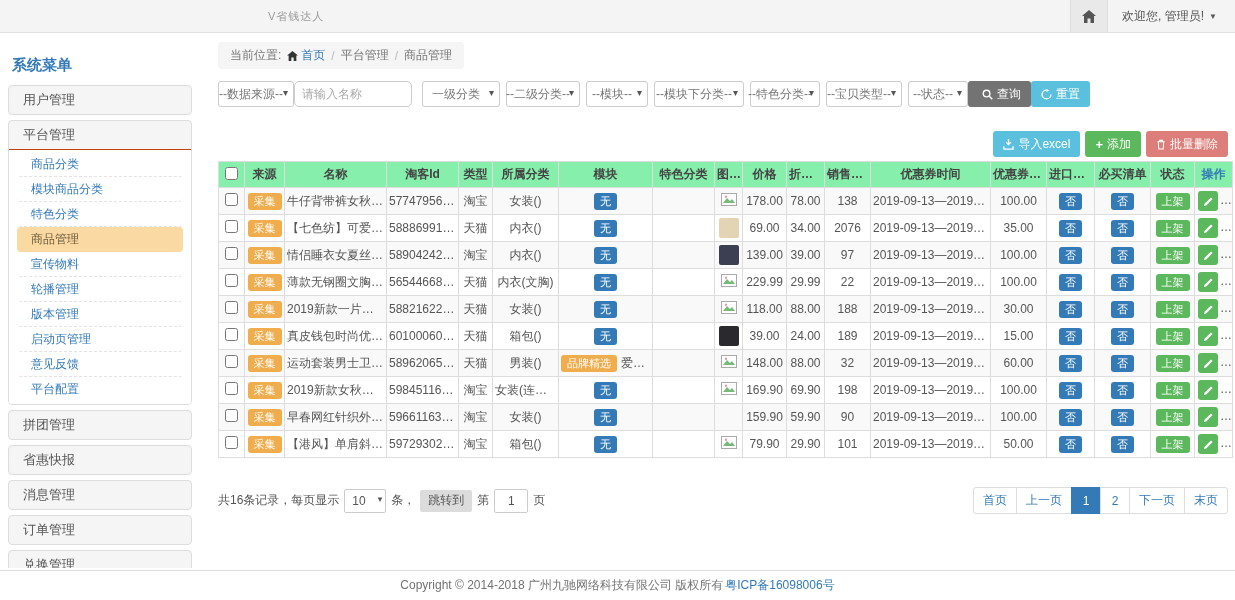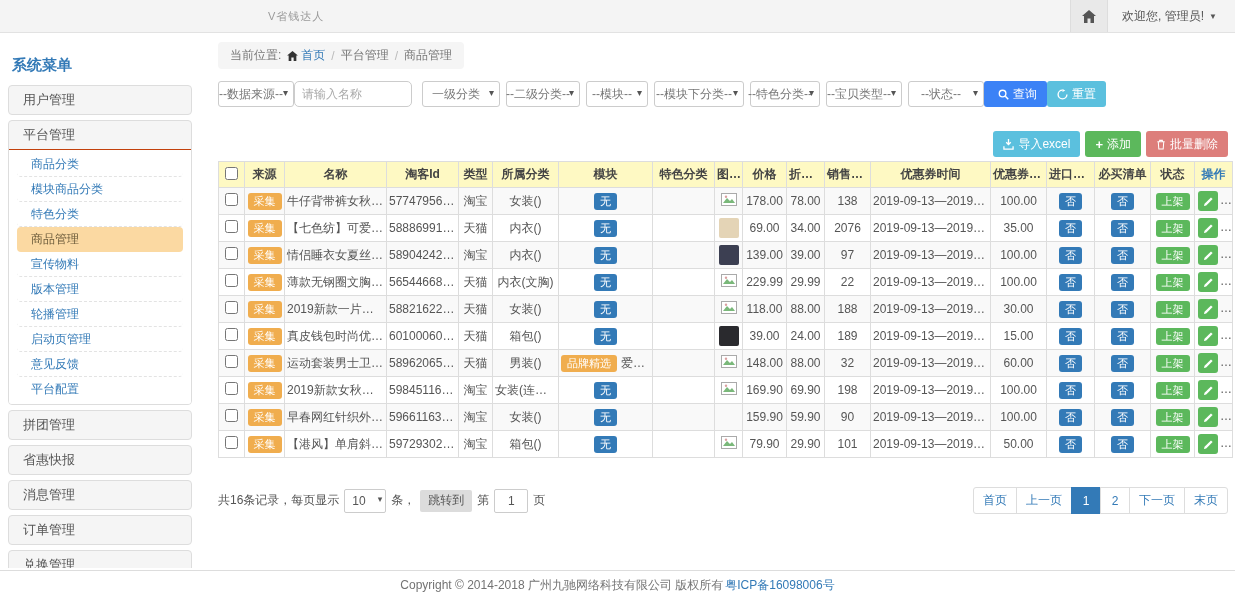--- a/index.html
+++ b/index.html
@@ -39,33 +39,33 @@
   .filters { display:flex; align-items:center; margin-top:12px; gap:0; }
   .sel { position:relative; height:26px; border:1px solid #ccc; border-radius:3px; background:#fff;
     font-size:12px; color:#777; display:flex; align-items:center; justify-content:center; padding:0 16px 0 6px; cursor:pointer; white-space:nowrap; }
   .sel:after { content:"▾"; position:absolute; right:5px; top:5px; font-size:10px; color:#555; }
   .txt-input { height:26px; width:118px; border:1px solid #ccc; border-radius:5px; font-size:12px; padding:0 7px; color:#555;
     font-family:"Liberation Sans","DejaVu Sans",sans-serif; }
   .txt-input::placeholder { color:#aaa; }
   .gap-left { margin-left:10px; }
   .btn { border:none; border-radius:3px; color:#fff; font-size:12px; height:26px; padding:0 10px;
     display:inline-flex; align-items:center; gap:4px; cursor:pointer; font-family:inherit; }
-  .btn-primary { background:#3b82f6;padding-left:14px; }
+  .btn-primary { background:#737373;padding-left:14px; }
   .btn-info { background:#5bc0de; }
   .btn-success { background:#5cb85c; }
   .btn-danger-soft { background:#dd7e7b; }
 
   
   .toolbar { display:flex; justify-content:flex-end; gap:5px; margin-top:24px; }
 
   
   .grid { width:100%; border-collapse:collapse; margin-top:4px; table-layout:fixed; font-size:12px; }
   .grid th, .grid td { border:1px solid #ddd; text-align:center; padding:3px 2px; height:26px;
     overflow:hidden; white-space:nowrap; text-overflow:ellipsis; color:#555; }
-  .grid th { font-weight:bold; color:#444; background:#fef9c3; }
+  .grid th { font-weight:bold; color:#444; background:#86efac; }
   .grid th.op-head { color:#337ab7; }
   .grid tbody tr:nth-child(odd) { background:#f9f9f9; }
   .badge { display:inline-block; border-radius:3px; color:#fff; font-size:11px; padding:2px 6px; line-height:13px; }
   .badge-orange { background:#f0ad4e; }
   .badge-blue { background:#337ab7; }
   .badge-green { background:#5cb85c; }
   .thumb { display:inline-block; width:20px; height:20px; border-radius:2px; vertical-align:middle; }
   .op-btn { display:inline-flex; width:20px; height:20px; border-radius:3px; align-items:center;
     justify-content:center; cursor:pointer; vertical-align:middle; margin:0 1px; }
   .op-edit { background:#5cb85c; }
@@ -127,22 +127,22 @@
   <div class="panel">
     <div class="panel-heading">
           <span>平台管理</span>
         </div>
     <div class="panel-body submenu">
           <div class="subitem">商品分类</div>
           <div class="subitem">模块商品分类</div>
           <div class="subitem">特色分类</div>
           <div class="subitem active">商品管理</div>
           <div class="subitem">宣传物料</div>
+          <div class="subitem">轮播管理</div>
           <div class="subitem">版本管理</div>
-          <div class="subitem">轮播管理</div>
           <div class="subitem">启动页管理</div>
           <div class="subitem">意见反馈</div>
           <div class="subitem">平台配置</div>
         </div>
   </div>
 
   <div class="panel">
     <div class="panel-heading">
           <span>拼团管理</span>
         </div>
@@ -201,21 +201,21 @@
   <div class="filters">
     <div class="sel" style="width:76px">--数据来源--</div>
     <input class="txt-input" placeholder="请输入名称" style="">
     <span id="filter-selects" style="display:flex;gap:6px" class="gap-left">
         <div class="sel" style="width: 78px;">一级分类</div>
         <div class="sel" style="width: 74px;">--二级分类--</div>
         <div class="sel" style="width: 62px;">--模块--</div>
         <div class="sel" style="width: 90px;">--模块下分类--</div>
         <div class="sel" style="width: 70px;">--特色分类--</div>
         <div class="sel" style="width: 76px;">--宝贝类型--</div>
-        <div class="sel" style="width: 76px;">--状态--</div>
+        <div class="sel" style="width: 60px;">--状态--</div>
       </span>
     <button class="btn btn-primary">
       <span>
         <svg width="11" height="11" viewBox="0 0 12 12">
             <circle cx="5" cy="5" r="3.6" fill="none" stroke="#fff" stroke-width="1.5"></circle>
             <line x1="8" y1="8" x2="11.2" y2="11.2" stroke="#fff" stroke-width="1.6"></line>
           </svg>
       </span>
       <span>查询</span>
     </button>

